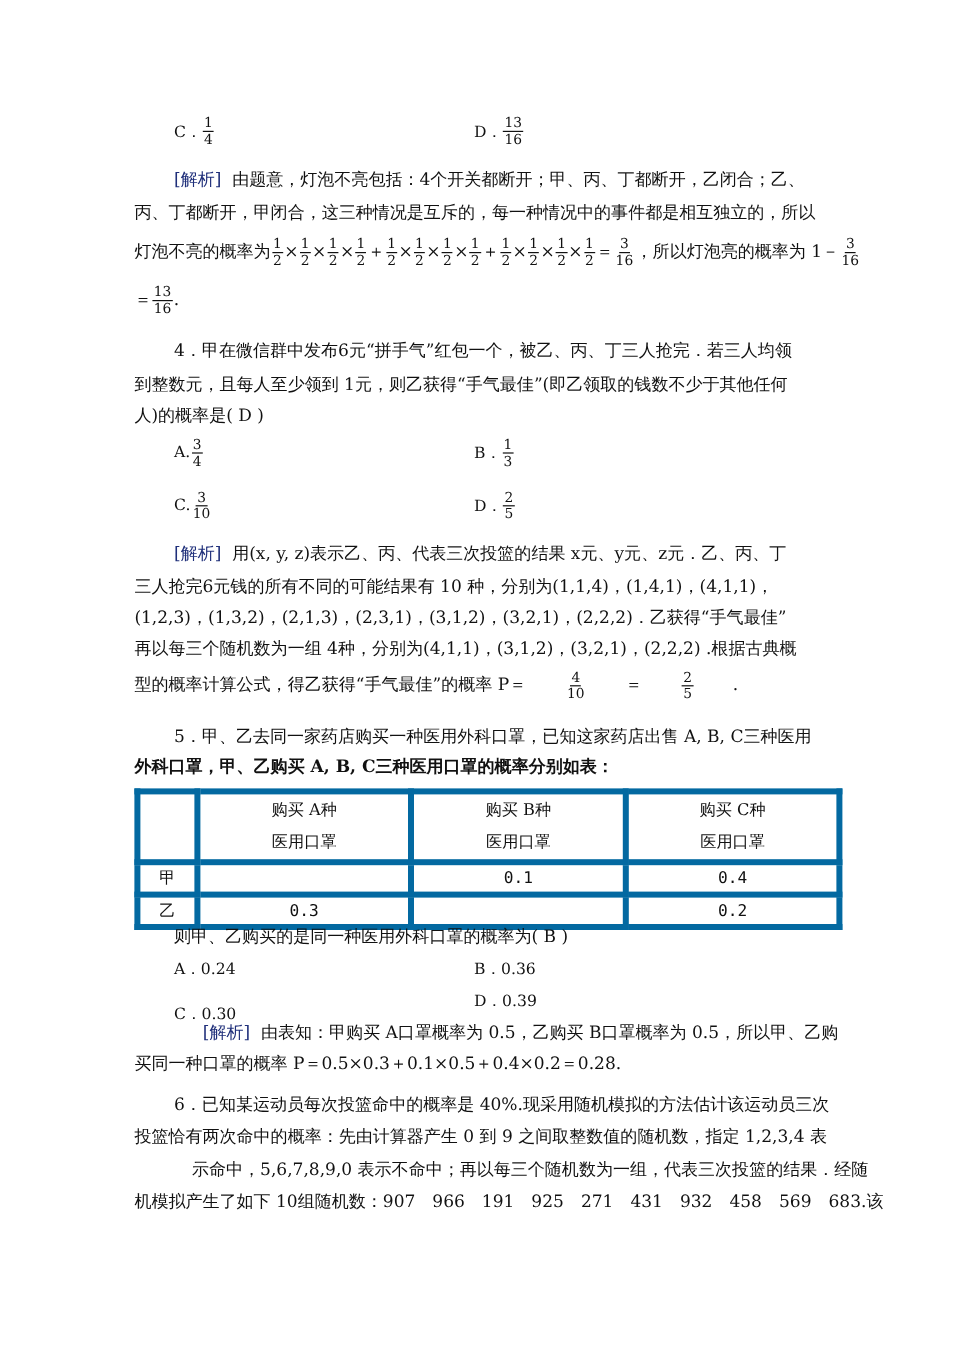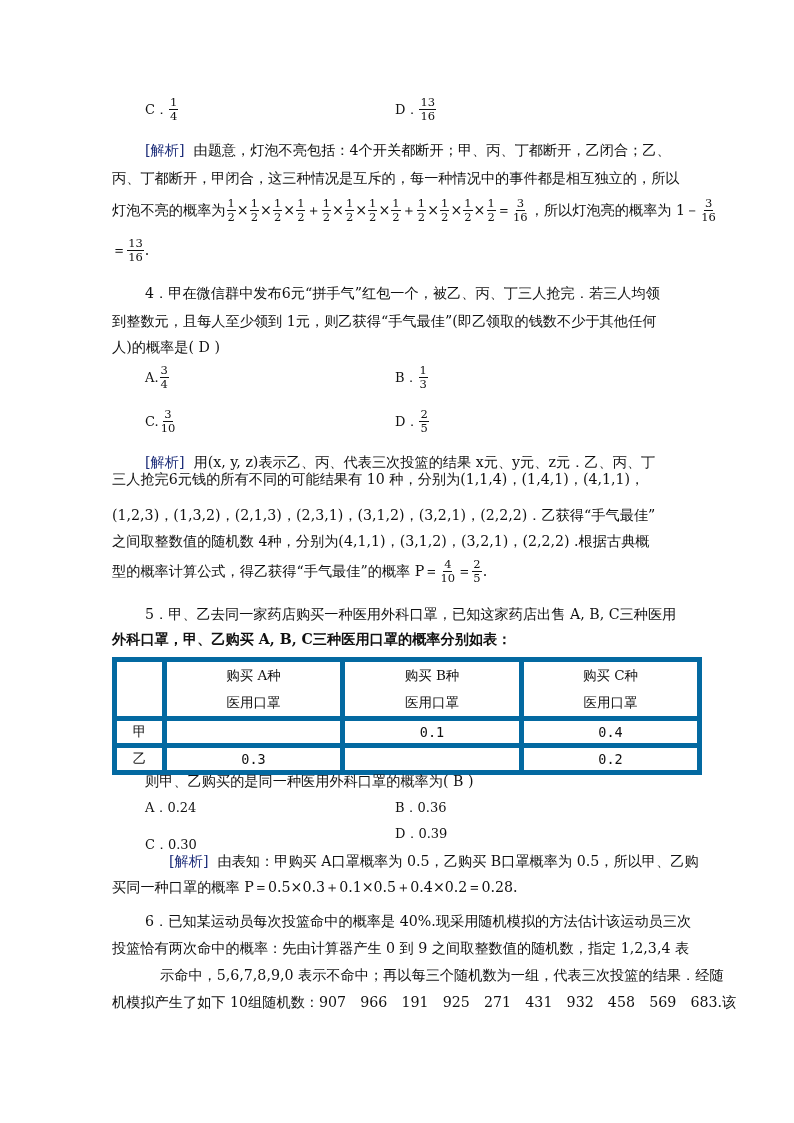--- a/index.html
+++ b/index.html
@@ -151,24 +151,24 @@
   <span>D．</span>
     <span class="frac">
       <span class="num">2</span>
       <span class="den">5</span>
     </span>
 </div>
 
 <div class="line ind" style="top:452px;">
   <span class="tag">[解析]</span>&nbsp;&nbsp;<span>用(x, y, z)表示乙、丙、代表三次投篮的结果 x元、y元、z元．乙、丙、丁</span>
 </div>
-<div class="line" style="top:469px;">三人抢完6元钱的所有不同的可能结果有 10 种，分别为(1,1,4)，(1,4,1)，(4,1,1)，</div>
+<div class="line" style="top:479px;">三人抢完6元钱的所有不同的可能结果有 10 种，分别为(1,1,4)，(1,4,1)，(4,1,1)，</div>
 <div class="line" style="top:505px;">(1,2,3)，(1,3,2)，(2,1,3)，(2,3,1)，(3,1,2)，(3,2,1)，(2,2,2)．乙获得“手气最佳”</div>
-<div class="line" style="top:531px;">之间取整数值的随机数 4种，分别为(4,1,1)，(3,1,2)，(3,2,1)，(2,2,2) .根据古典概</div>
-<div class="line" style="top:553px; display:flex; align-items:center; height:36px;">
+<div class="line" style="top:531px;">再以每三个随机数为一组 4种，分别为(4,1,1)，(3,1,2)，(3,2,1)，(2,2,2) .根据古典概</div>
+<div class="line" style="top:553px; display:flex; align-items:center; height:36px;gap:32px;">
   <span>型的概率计算公式，得乙获得“手气最佳”的概率 P＝</span>
   <span class="frac">
       <span class="num">4</span>
       <span class="den">10</span>
     </span>
     <span>＝</span>
   <span class="frac">
       <span class="num">2</span>
       <span class="den">5</span>
     </span>

